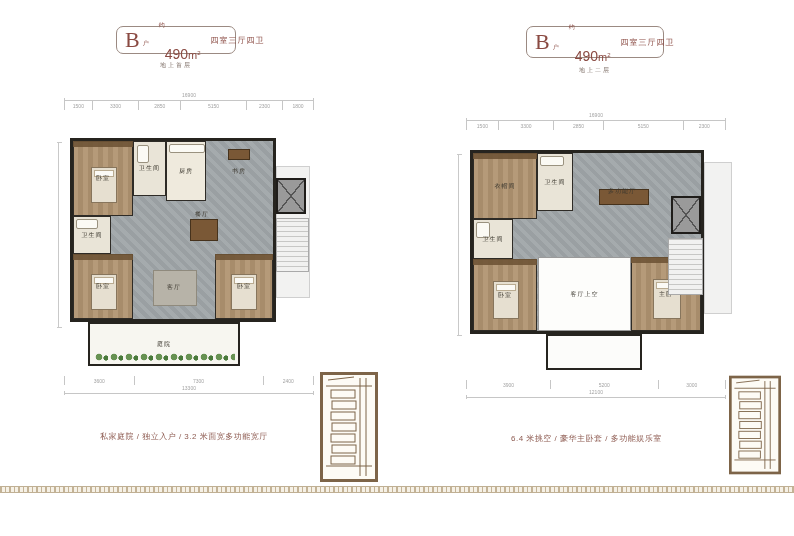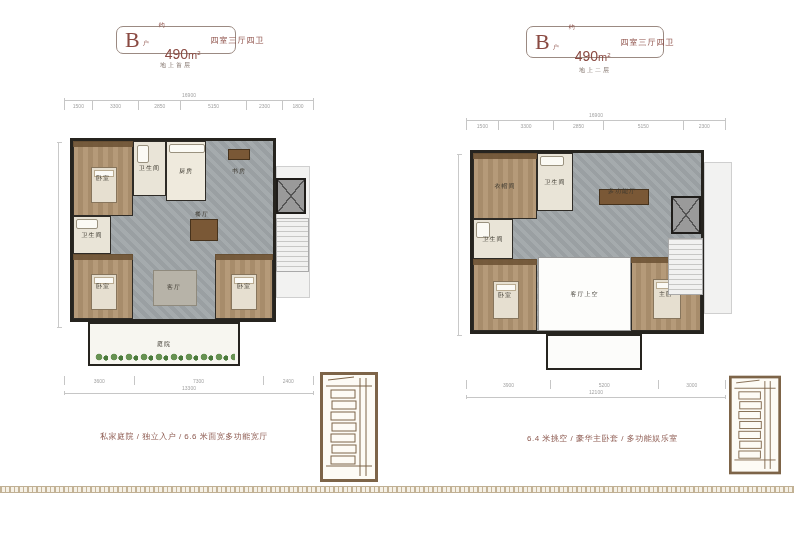--- a/index.html
+++ b/index.html
@@ -77,21 +77,21 @@
   .plants{position:absolute;left:3px;right:3px;bottom:2px;height:10px;
           background-image:radial-gradient(circle at 6px 5px,#679252 3.2px,rgba(0,0,0,0) 3.6px),
                            radial-gradient(circle at 13px 6px,#49793a 2.4px,rgba(0,0,0,0) 2.8px);
           background-size:15px 10px;background-repeat:repeat-x;}
   .void{background:#fdfdfb;outline:1px solid #9a9a9a;}
   .terrace{position:absolute;box-sizing:border-box;border:2.5px solid #26241f;background:#fcfcfa;}
 
   
   .caption{position:absolute;font-size:8px;color:#8d5a50;letter-spacing:.5px;white-space:nowrap;}
   .caption1{left:100px;top:431px;}
-  .caption2{left:527px;top:433px;}
+  .caption2{left:511px;top:433px;}
 
   
   .keyplan{position:absolute;}
   .keyplan1{left:320px;top:372px;width:58px;height:110px;}
   .keyplan2{left:729px;top:372px;width:52px;height:106px;}
   .keyplan svg{width:100%;height:100%;display:block;}
 
   
   .meander{position:absolute;left:0;top:486px;width:794px;height:7px;box-sizing:border-box;
            border-top:1px solid #c0b094;border-bottom:1px solid #c0b094;
@@ -180,21 +180,21 @@
 
   <div class="dims dims-bot dims-bot1">
     <div class="dim-segs">
       <span class="seg" style="flex-grow:3.6">3600</span>
       <span class="seg" style="flex-grow:7.3">7300</span>
       <span class="seg" style="flex-grow:2.4">2400</span>
     </div>
     <div class="dim-total"><span>13300</span></div>
   </div>
 
-  <div class="caption caption1">私家庭院 / 独立入户 / 6.6 米面宽多功能宽厅</div>
+  <div class="caption caption1">私家庭院 / 独立入户 / 3.2 米面宽多功能宽厅</div>
 
   <div class="keyplan keyplan1">
     <svg viewBox="0 0 58 110" xmlns="http://www.w3.org/2000/svg">
       <rect x="1.5" y="1.5" width="55" height="107" fill="#fdfbf5" stroke="#7d6448" stroke-width="3"></rect>
       <path d="M40 6 V104 M46 6 V104 M6 14 H52 M6 94 H52 M8 8 L34 5" stroke="#7d6448" stroke-width="1" fill="none"></path>
       <g stroke="#7d6448" stroke-width="1" fill="#fdfbf5">
         <rect x="11" y="18" width="24" height="8"></rect>
           <rect x="12" y="29" width="24" height="8"></rect>
         <rect x="11" y="40" width="24" height="8"></rect>
           <rect x="12" y="51" width="24" height="8"></rect>

